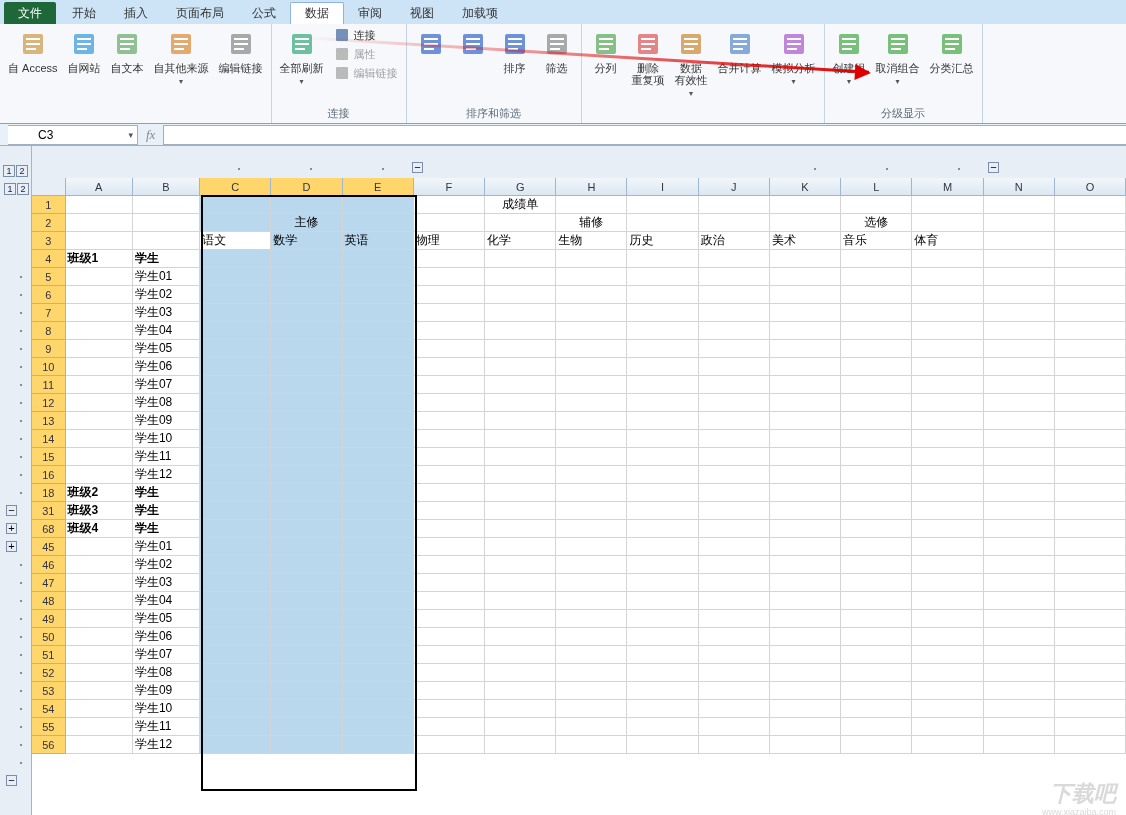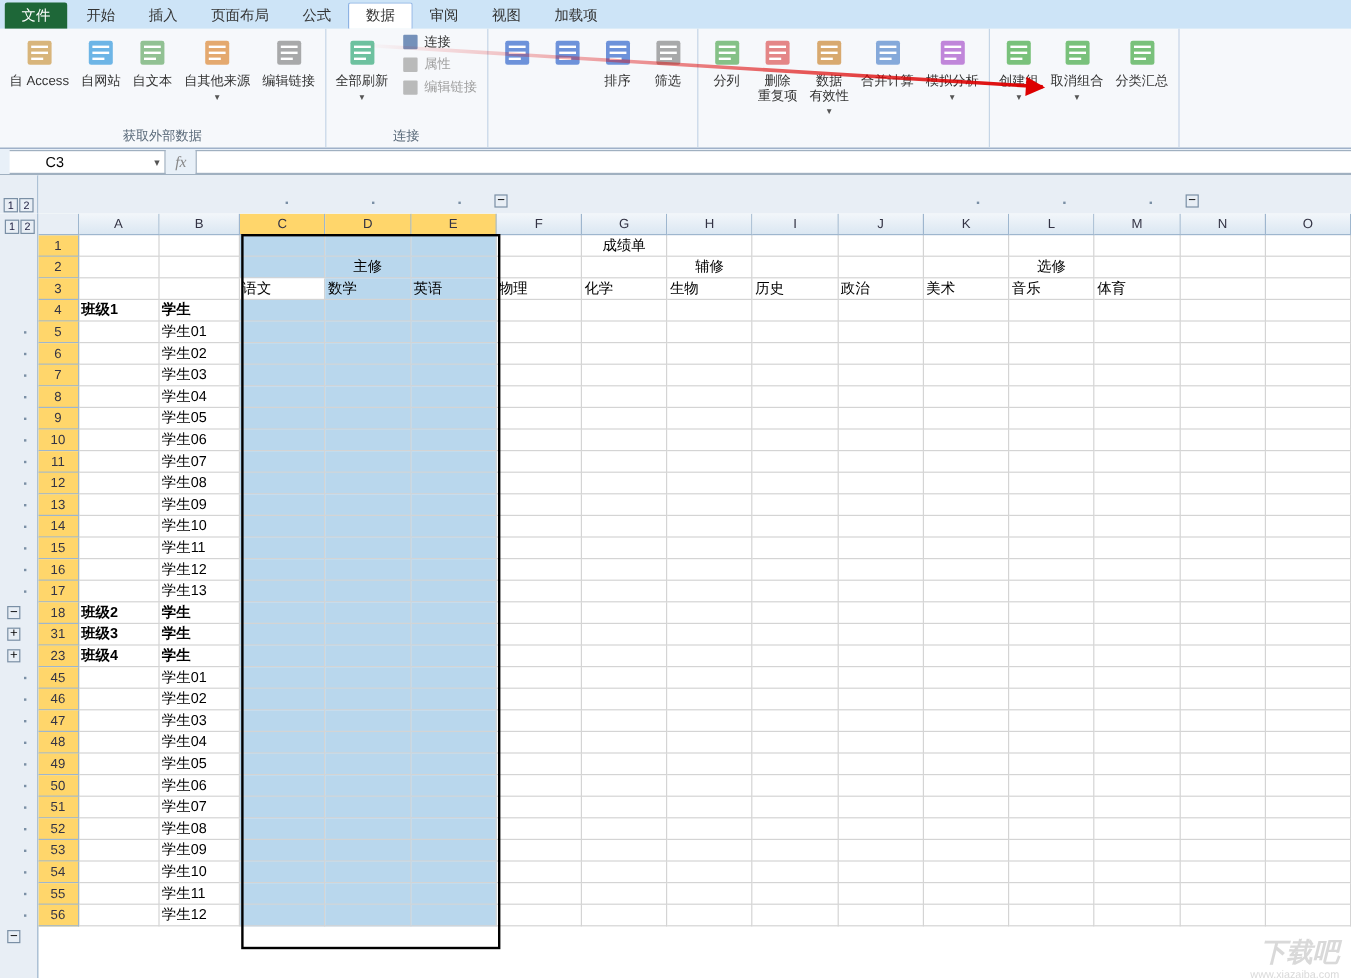--- a/index.html
+++ b/index.html
@@ -143,21 +143,20 @@
             <svg width="28" height="28" viewBox="0 0 28 28">
               <rect x="4" y="4" width="20" height="20" rx="2" fill="#888" opacity="0.7"></rect>
               <rect x="7" y="8" width="14" height="2" fill="#fff"></rect>
               <rect x="7" y="13" width="14" height="2" fill="#fff"></rect>
               <rect x="7" y="18" width="10" height="2" fill="#fff"></rect>
             </svg>
           </div>
           <div class="lbl">编辑链接</div>
         </div>
       </div>
-      <div class="ribbon-group-label">获取外部数据</div>
     </div>
     <div class="ribbon-group">
       <div class="ribbon-group-content">
         <div class="rbtn">
           <div class="icon">
             <svg width="28" height="28" viewBox="0 0 28 28">
               <rect x="4" y="4" width="20" height="20" rx="2" fill="#3a7" opacity="0.7"></rect>
               <rect x="7" y="8" width="14" height="2" fill="#fff"></rect>
               <rect x="7" y="13" width="14" height="2" fill="#fff"></rect>
               <rect x="7" y="18" width="10" height="2" fill="#fff"></rect>
@@ -234,20 +233,21 @@
             <svg width="28" height="28" viewBox="0 0 28 28">
               <rect x="4" y="4" width="20" height="20" rx="2" fill="#888" opacity="0.7"></rect>
               <rect x="7" y="8" width="14" height="2" fill="#fff"></rect>
               <rect x="7" y="13" width="14" height="2" fill="#fff"></rect>
               <rect x="7" y="18" width="10" height="2" fill="#fff"></rect>
             </svg>
           </div>
           <div class="lbl">筛选</div>
         </div>
       </div>
+      <div class="ribbon-group-label">排序和筛选</div>
     </div>
     <div class="ribbon-group">
       <div class="ribbon-group-content">
         <div class="rbtn">
           <div class="icon">
             <svg width="28" height="28" viewBox="0 0 28 28">
               <rect x="4" y="4" width="20" height="20" rx="2" fill="#5a5" opacity="0.7"></rect>
               <rect x="7" y="8" width="14" height="2" fill="#fff"></rect>
               <rect x="7" y="13" width="14" height="2" fill="#fff"></rect>
               <rect x="7" y="18" width="10" height="2" fill="#fff"></rect>
@@ -332,20 +332,21 @@
             <svg width="28" height="28" viewBox="0 0 28 28">
               <rect x="4" y="4" width="20" height="20" rx="2" fill="#4a4" opacity="0.7"></rect>
               <rect x="7" y="8" width="14" height="2" fill="#fff"></rect>
               <rect x="7" y="13" width="14" height="2" fill="#fff"></rect>
               <rect x="7" y="18" width="10" height="2" fill="#fff"></rect>
             </svg>
           </div>
           <div class="lbl">分类汇总</div>
         </div>
       </div>
+      <div class="ribbon-group-label">分级显示</div>
     </div>
   </div>
 
 <div class="namebox-row">
   <div class="namebox">C3</div>
   <span class="fx-label">fx</span>
   <div class="formula-input"></div>
 </div>
 
 <div class="sheet-area">
@@ -713,38 +714,20 @@
               <div class="cell" style="width: 72px;"></div>
               <div class="cell" style="width: 72px;"></div>
               <div class="cell" style="width: 72px;"></div>
               <div class="cell" style="width: 72px;"></div>
               <div class="cell" style="width: 72px;"></div>
               <div class="cell" style="width: 72px;"></div>
               <div class="cell" style="width: 72px;"></div>
               <div class="cell" style="width: 72px;"></div>
             </div>
             <div class="row">
-              <div class="rowhead sel">17</div>
-              <div class="cell" style="width: 68px;"></div>
-              <div class="cell" style="width: 68px;">学生13</div>
-              <div class="cell sel" style="width: 72px;"></div>
-              <div class="cell sel" style="width: 72px;"></div>
-              <div class="cell sel" style="width: 72px;"></div>
-              <div class="cell" style="width: 72px;"></div>
-              <div class="cell" style="width: 72px;"></div>
-              <div class="cell" style="width: 72px;"></div>
-              <div class="cell" style="width: 72px;"></div>
-              <div class="cell" style="width: 72px;"></div>
-              <div class="cell" style="width: 72px;"></div>
-              <div class="cell" style="width: 72px;"></div>
-              <div class="cell" style="width: 72px;"></div>
-              <div class="cell" style="width: 72px;"></div>
-              <div class="cell" style="width: 72px;"></div>
-            </div>
-            <div class="row">
               <div class="rowhead sel">18</div>
               <div class="cell bold" style="width: 68px;">班级2</div>
               <div class="cell bold" style="width: 68px;">学生</div>
               <div class="cell sel" style="width: 72px;"></div>
               <div class="cell sel" style="width: 72px;"></div>
               <div class="cell sel" style="width: 72px;"></div>
               <div class="cell" style="width: 72px;"></div>
               <div class="cell" style="width: 72px;"></div>
               <div class="cell" style="width: 72px;"></div>
               <div class="cell" style="width: 72px;"></div>
@@ -767,21 +750,21 @@
               <div class="cell" style="width: 72px;"></div>
               <div class="cell" style="width: 72px;"></div>
               <div class="cell" style="width: 72px;"></div>
               <div class="cell" style="width: 72px;"></div>
               <div class="cell" style="width: 72px;"></div>
               <div class="cell" style="width: 72px;"></div>
               <div class="cell" style="width: 72px;"></div>
               <div class="cell" style="width: 72px;"></div>
             </div>
             <div class="row">
-              <div class="rowhead sel">23</div>
+              <div class="rowhead sel">68</div>
               <div class="cell bold" style="width: 68px;">班级4</div>
               <div class="cell bold" style="width: 68px;">学生</div>
               <div class="cell sel" style="width: 72px;"></div>
               <div class="cell sel" style="width: 72px;"></div>
               <div class="cell sel" style="width: 72px;"></div>
               <div class="cell" style="width: 72px;"></div>
               <div class="cell" style="width: 72px;"></div>
               <div class="cell" style="width: 72px;"></div>
               <div class="cell" style="width: 72px;"></div>
               <div class="cell" style="width: 72px;"></div>

